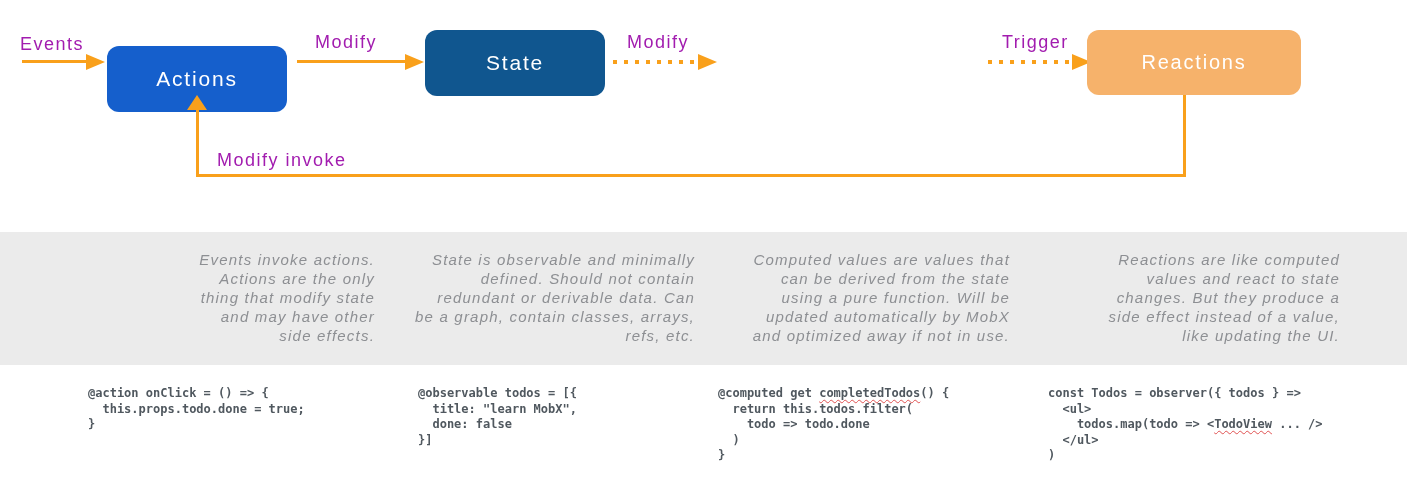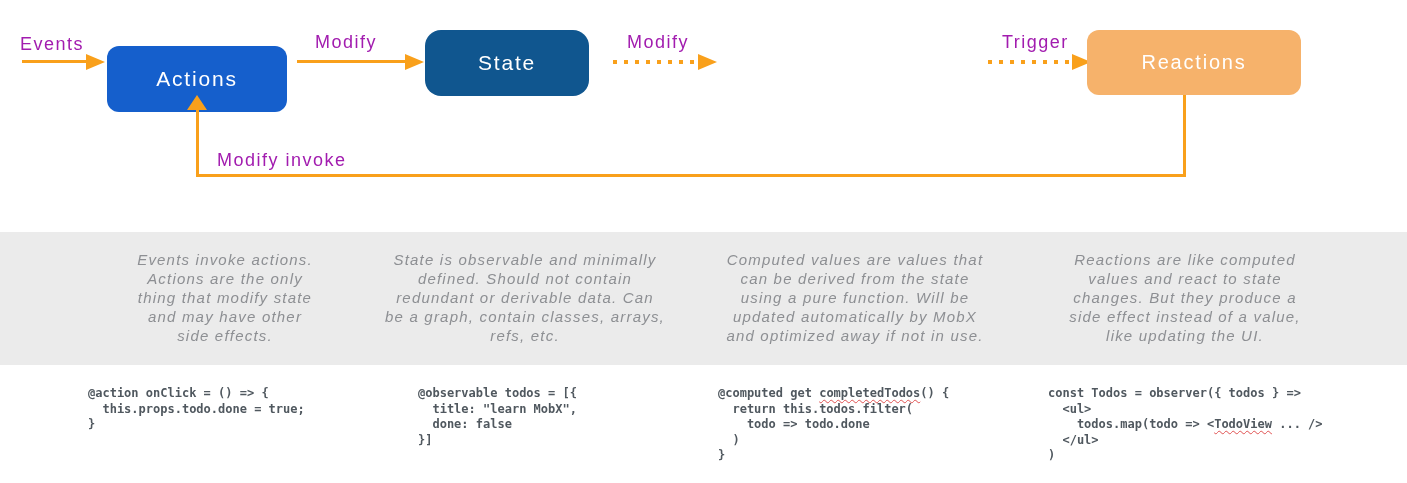--- a/index.html
+++ b/index.html
@@ -28,21 +28,21 @@
     border-left:19px solid var(--arrow);
   }
   .head-up{
     position:absolute;width:0;height:0;
     border-left:10px solid transparent;border-right:10px solid transparent;
     border-bottom:15px solid var(--arrow);
   }
   
   #band{position:absolute;left:0;top:232px;width:1407px;height:133px;background:#ebebeb;}
   .desc{
-    position:absolute;top:250px;text-align:center;font-style:italic;
+    position:absolute;top:250px;text-align:right;font-style:italic;
     color:#8d8f93;font-size:15px;line-height:19px;letter-spacing:1.2px;
     white-space:pre-line;
   }
   
   .code{
     position:absolute;top:386px;
     font-family:"DejaVu Sans Mono","Liberation Mono",monospace;
     font-size:12px;line-height:15.5px;font-weight:bold;color:#50585f;
     white-space:pre;
   }
@@ -65,21 +65,21 @@
   <div class="head-right" style="left:86px;top:54px"></div>
 
   <div class="flow-box" style="left: 107px; top: 46px; width: 180px; height: 66px; background: rgb(21, 95, 204);">
     <span>Actions</span>
   </div>
 
   <span class="flow-label" style="left:315px;top:32px">Modify</span>
   <div class="solid-line" style="left:297px;top:60px;width:108px"></div>
   <div class="head-right" style="left:405px;top:54px"></div>
 
-  <div class="flow-box" style="left: 425px; top: 30px; width: 164px; height: 66px; background: rgb(16, 86, 143); border-radius: 16px;">
+  <div class="flow-box" style="left: 425px; top: 30px; width: 180px; height: 66px; background: rgb(16, 86, 143);">
     <span>State</span>
   </div>
 
   <span class="flow-label" style="left:627px;top:32px">Modify</span>
   <div class="dotted-line" style="left:613px;top:60px;width:85px"></div>
   <div class="head-right" style="left:698px;top:54px"></div>
 
 
   <span class="flow-label" style="left:1002px;top:32px">Trigger</span>
   <div class="dotted-line" style="left:988px;top:60px;width:84px"></div>

